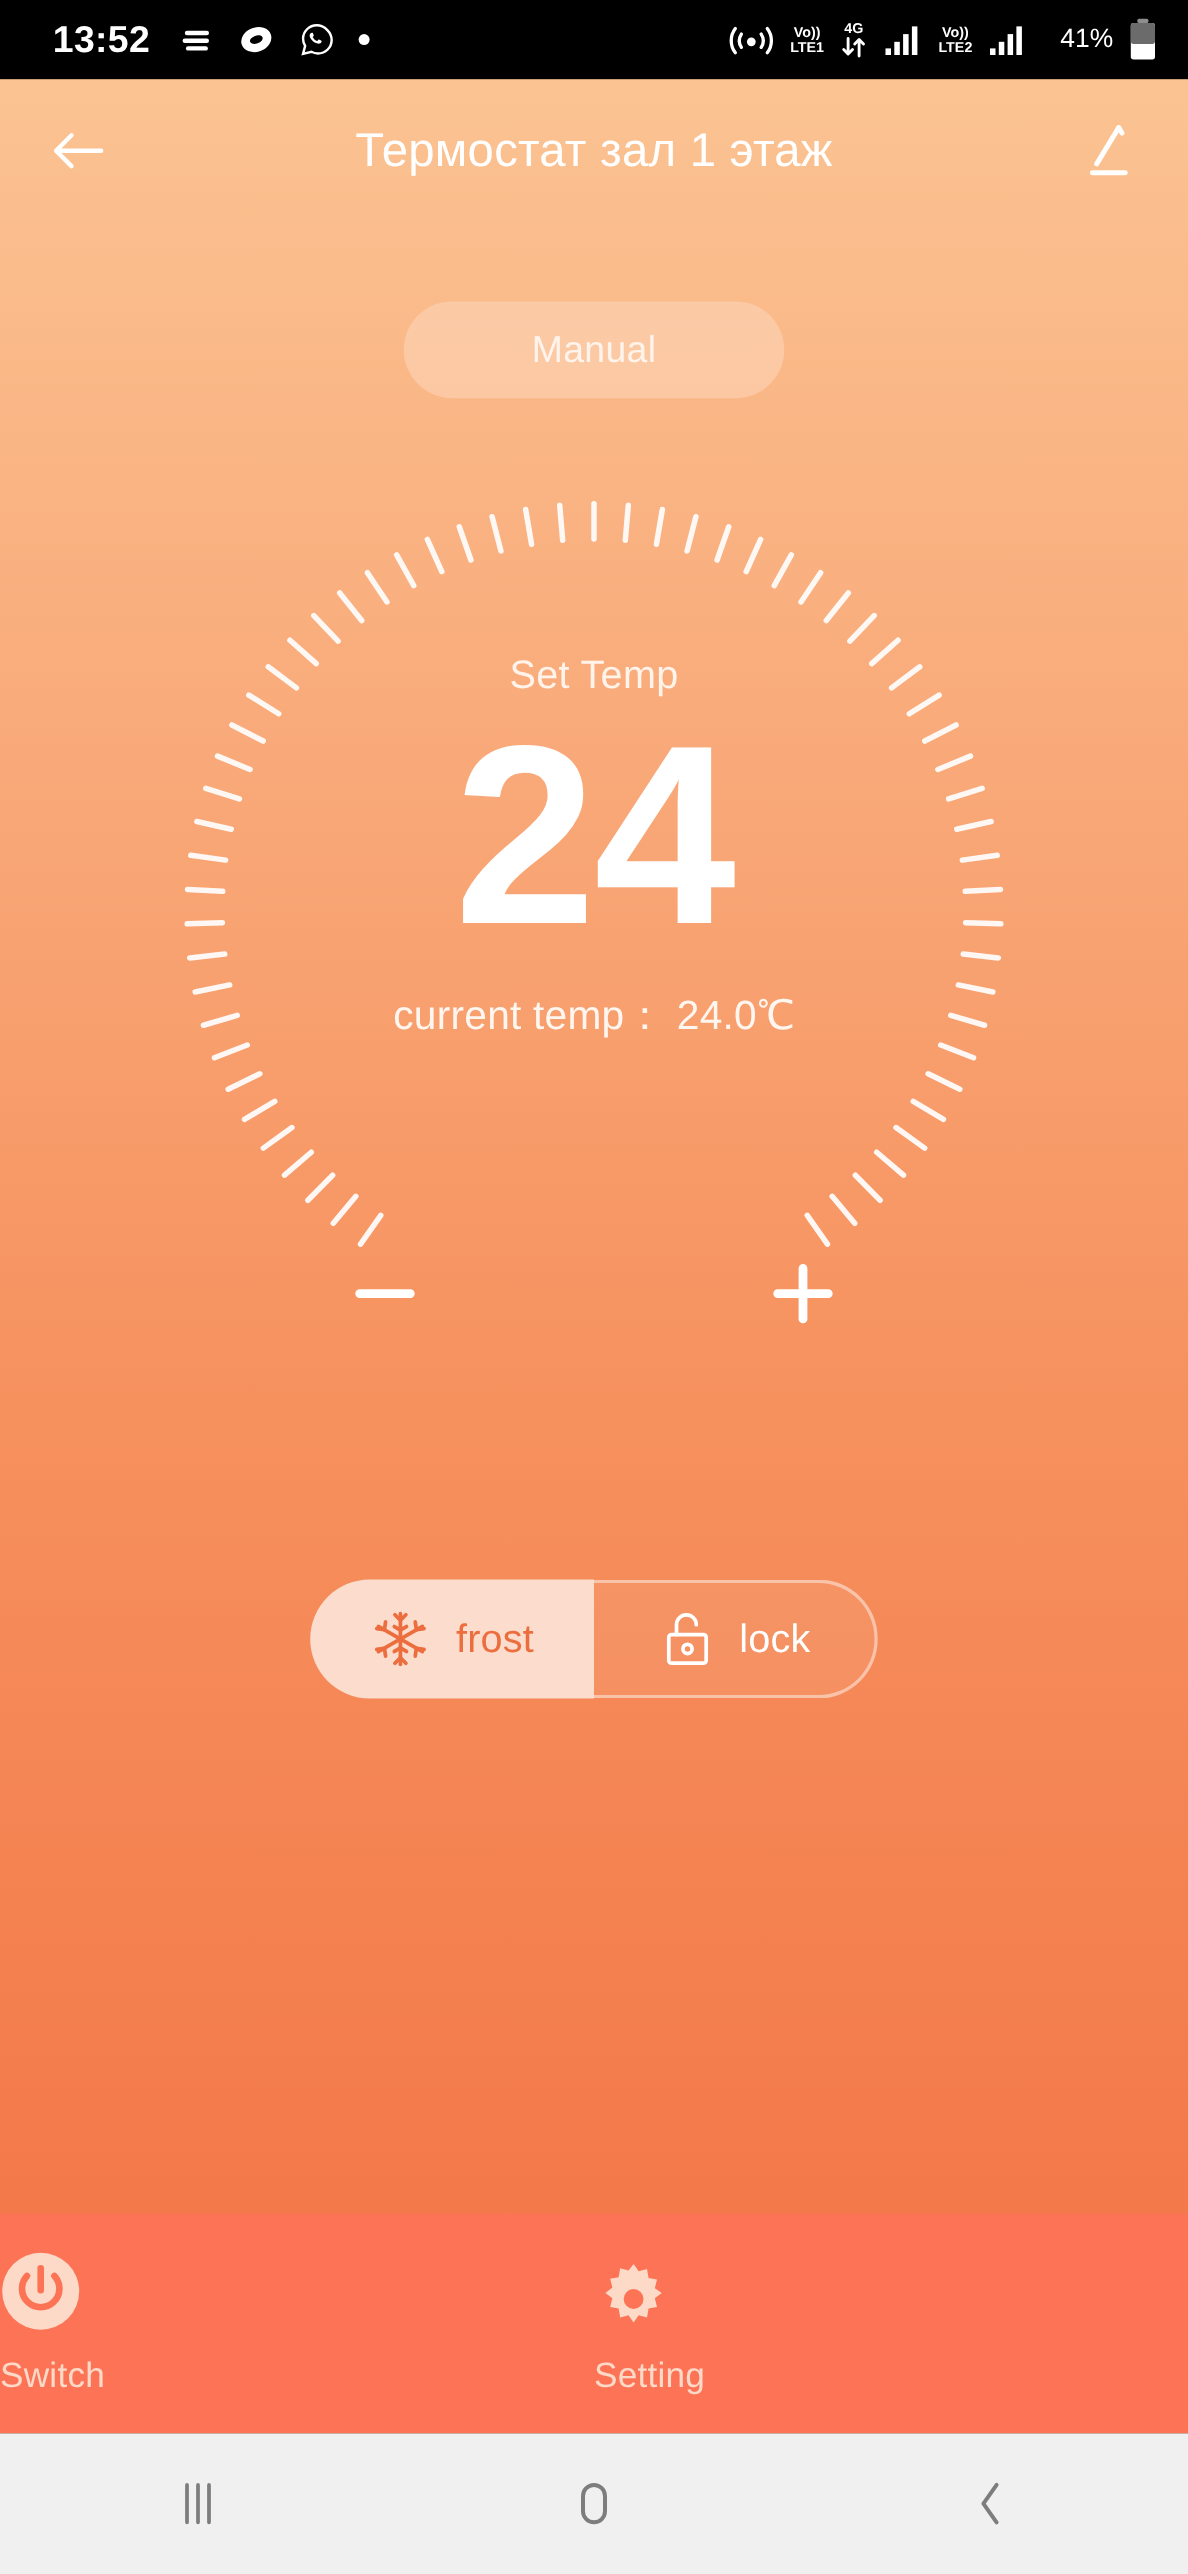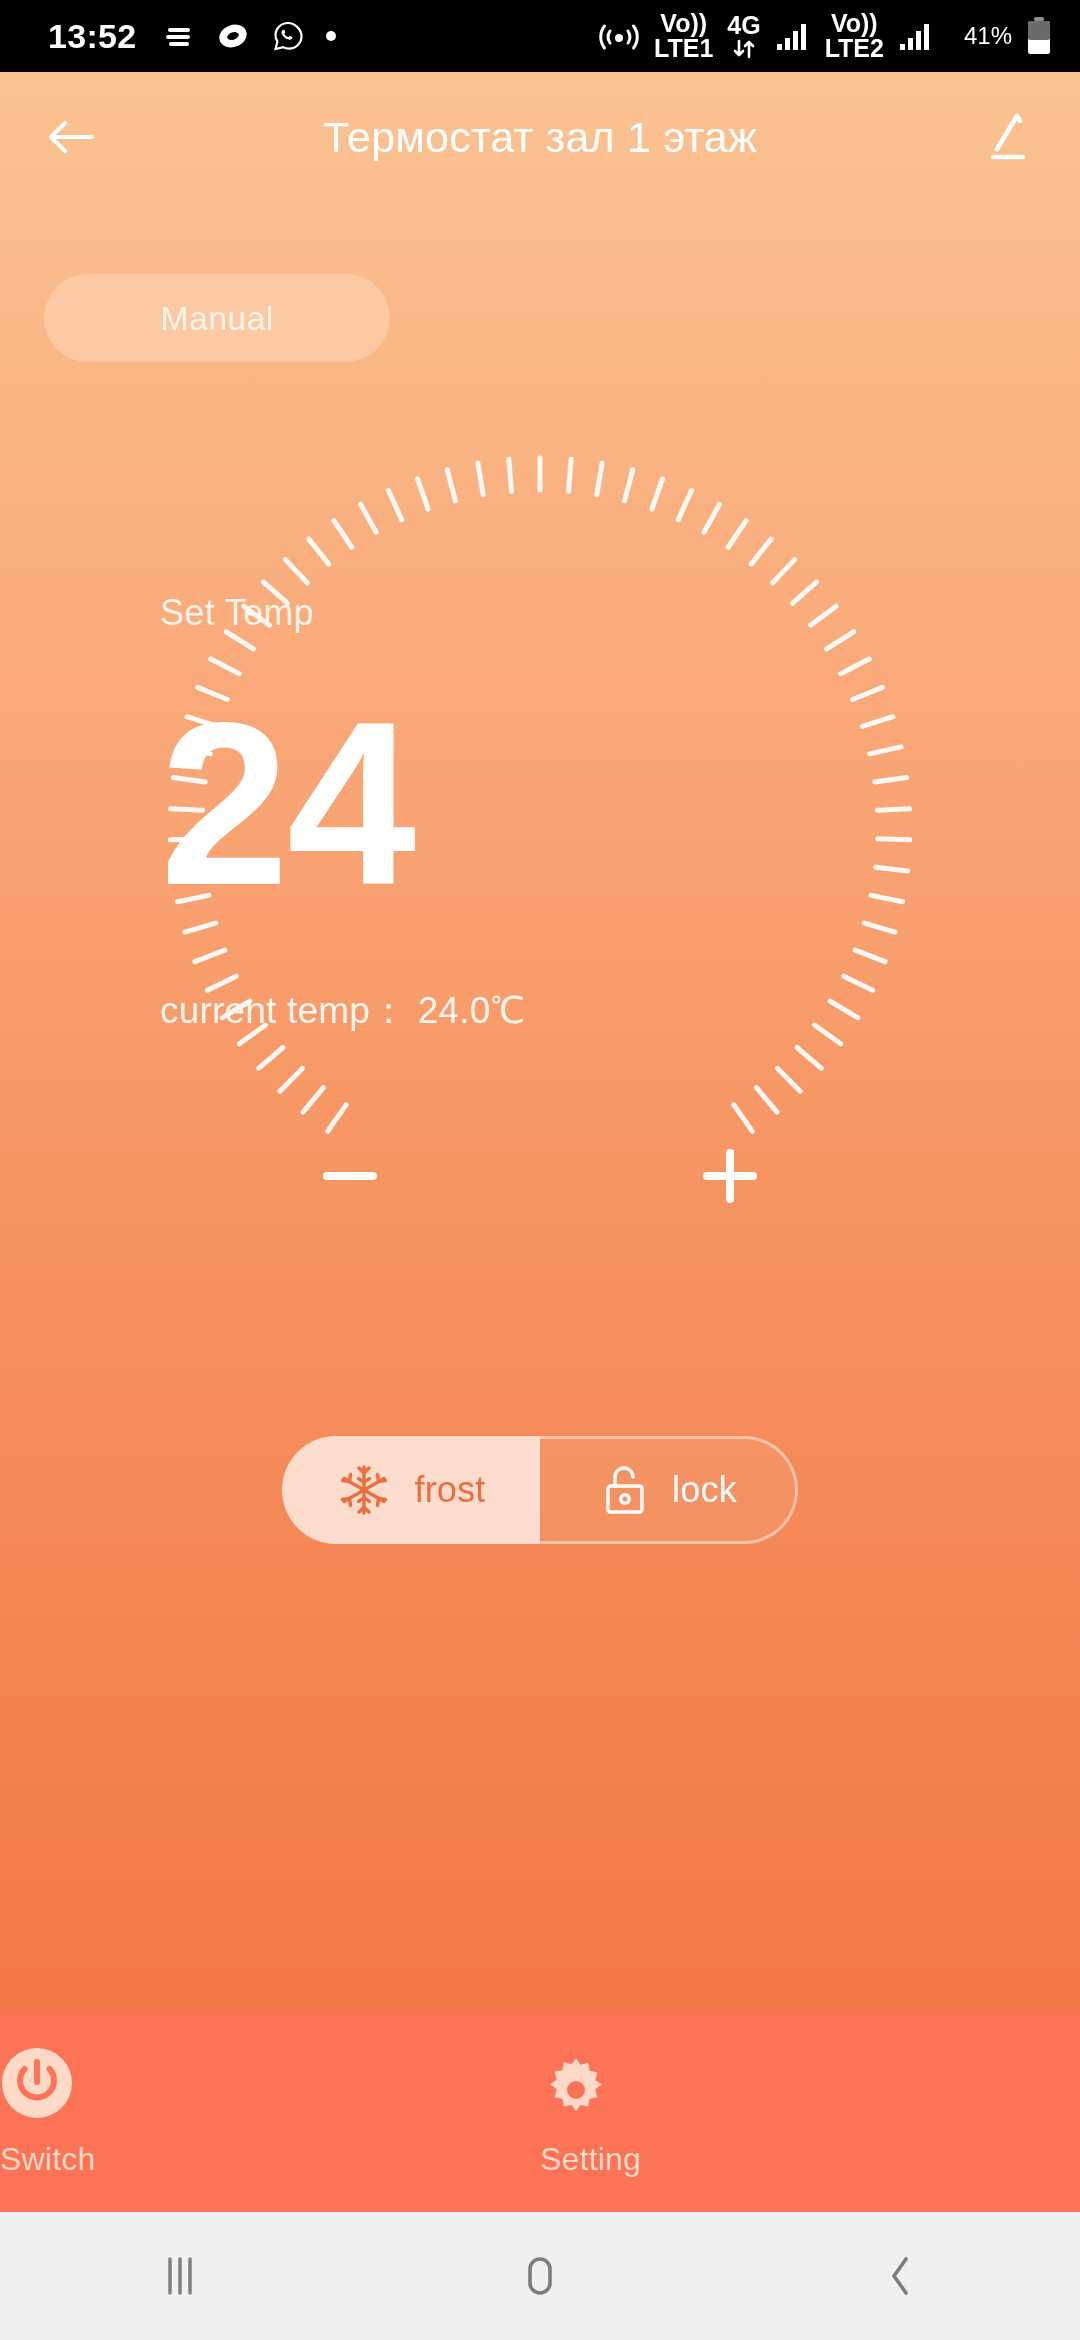--- a/index.html
+++ b/index.html
@@ -22,21 +22,21 @@
     padding:0 28px 0 48px;
     flex:0 0 72px;
   }
   .sb-clock { font-size:34px; letter-spacing:0.3px; font-weight:700; }
   .sb-left-icons { display:flex; align-items:center; gap:22px; margin-left:28px; }
   .sb-spacer { flex:1 1 auto; }
   .sb-right { display:flex; align-items:center; gap:14px; }
   .sb-dualtext {
     display:flex; flex-direction:column;
     align-items:center; justify-content:flex-end;
-    line-height:1.02; font-size:25px; font-weight:700;
+    line-height:1.02; font-size:13px; font-weight:700;
   }
   .sb-dualtext span { white-space:nowrap; }
   .sb-batt-pct { font-size:24px; font-weight:400; letter-spacing:0px;margin-left:16px; }
   .dotmark { width:10px; height:10px; border-radius:50%; background:#fff; }
 
   
   .appbody {
     position:relative; flex:1 1 auto;
     background:linear-gradient(180deg,#FBC392 0%,#F9A878 30%,#F6925F 55%,#F4804F 80%,#F37246 100%);
     display:flex; flex-direction:column;
@@ -56,45 +56,43 @@
   }
   .hdr-title {
     flex:1 1 auto; text-align:center;
     color:#fff; font-size:43px; font-weight:400;
     letter-spacing:0.2px;
     white-space:nowrap; overflow:hidden;
   }
 
   
   .mode-row {
-    display:flex; 
+    display:flex; justify-content:center;
     margin-top:72px;
-    padding-left:44px;
   }
   .mode-pill {
     min-width:346px; height:88px;
     background:rgba(255,255,255,0.24);
     border-radius:44px;
     display:flex; align-items:center; justify-content:center;
     color:#FFF4EC; font-size:34px; letter-spacing:0.3px;
   }
 
   
   .dial-wrap {
     position:relative;
     width:760px; height:760px;
     margin:86px auto 0 auto;
   }
   .dial-svg { position:absolute; inset:0; }
   .dial-center {
     position:absolute; inset:0;
     display:flex; flex-direction:column;
-    align-items:flex-start;
+    align-items:center;
     pointer-events:none;
-    gap:44px;
   }
   .set-temp-label {
     margin-top:144px;
     color:#FFF3EA; font-size:36px; letter-spacing:0.3px;
   }
   .set-temp-value {
     margin-top:10px;
     color:#fff; font-size:232px; font-weight:700;
     line-height:1.0; letter-spacing:-2px;
   }

